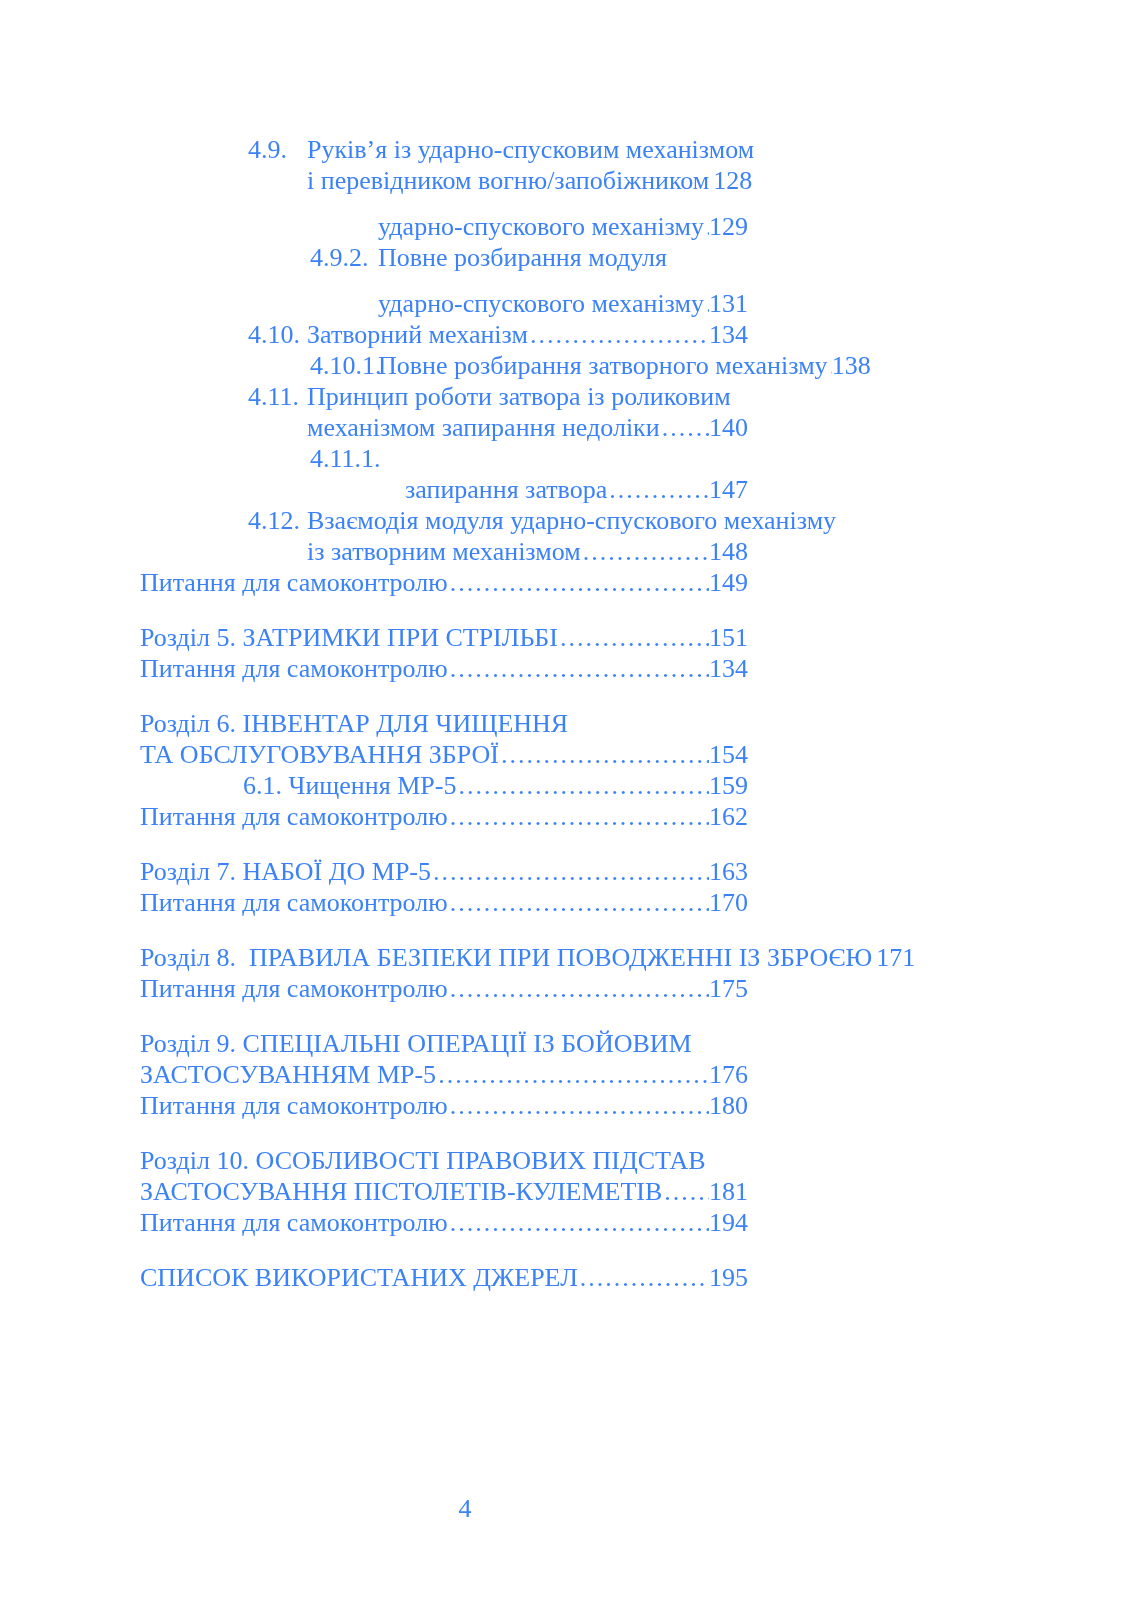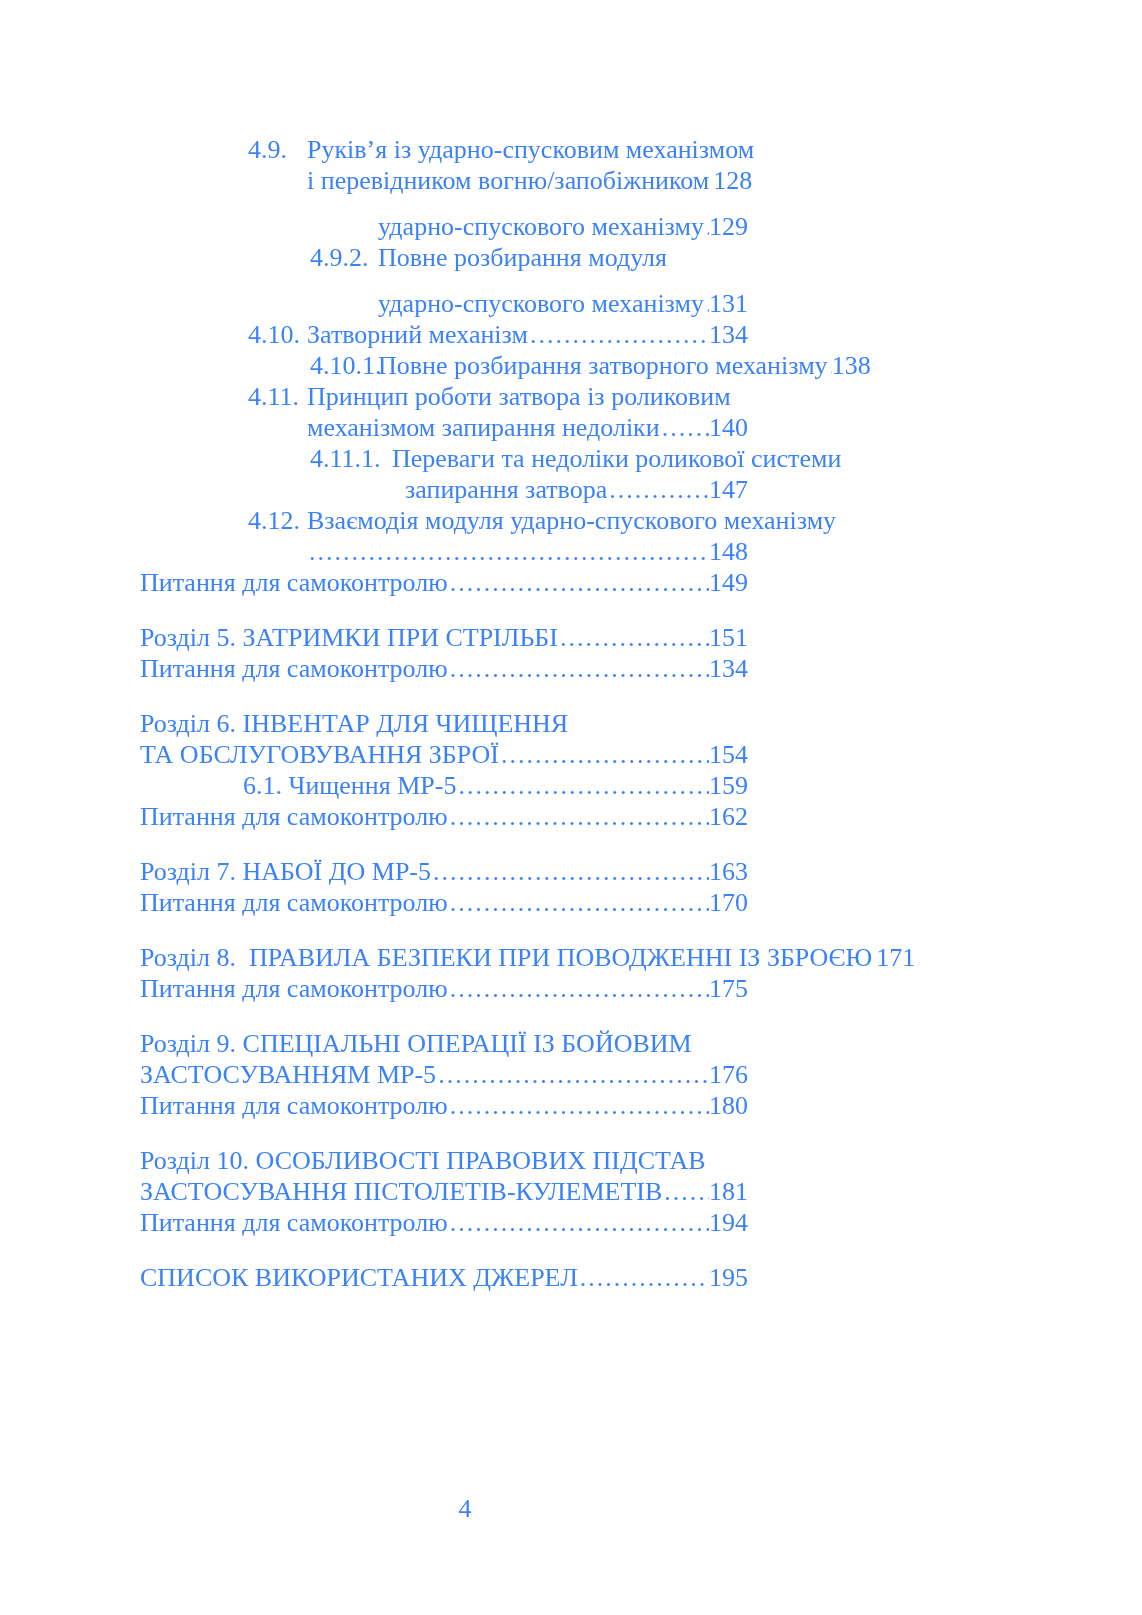--- a/index.html
+++ b/index.html
@@ -97,36 +97,36 @@
 
   </div>
       <div class="line l2cont">
 
     <span class="txt">механізмом запирання недоліки</span>
     <span class="leader">........................................................................................................................................................................................................</span>
     <span class="pg">140</span>
   </div>
       <div class="line l3numw">
     <span class="num">4.11.1.</span>
-    <span class="txt">Переваги та недоліки роликової системи</span>
 
   </div>
       <div class="line l3cont2">
 
     <span class="txt">запирання затвора</span>
     <span class="leader">........................................................................................................................................................................................................</span>
     <span class="pg">147</span>
   </div>
       <div class="line l2num">
     <span class="num">4.12.</span>
     <span class="txt">Взаємодія модуля ударно-спускового механізму</span>
 
   </div>
       <div class="line l2cont">
 
+    <span class="txt">із затворним механізмом</span>
     <span class="leader">........................................................................................................................................................................................................</span>
     <span class="pg">148</span>
   </div>
       <div class="line margin">
 
     <span class="txt">Питання для самоконтролю</span>
     <span class="leader">........................................................................................................................................................................................................</span>
     <span class="pg">149</span>
   </div>
       <div class="blank"></div>

